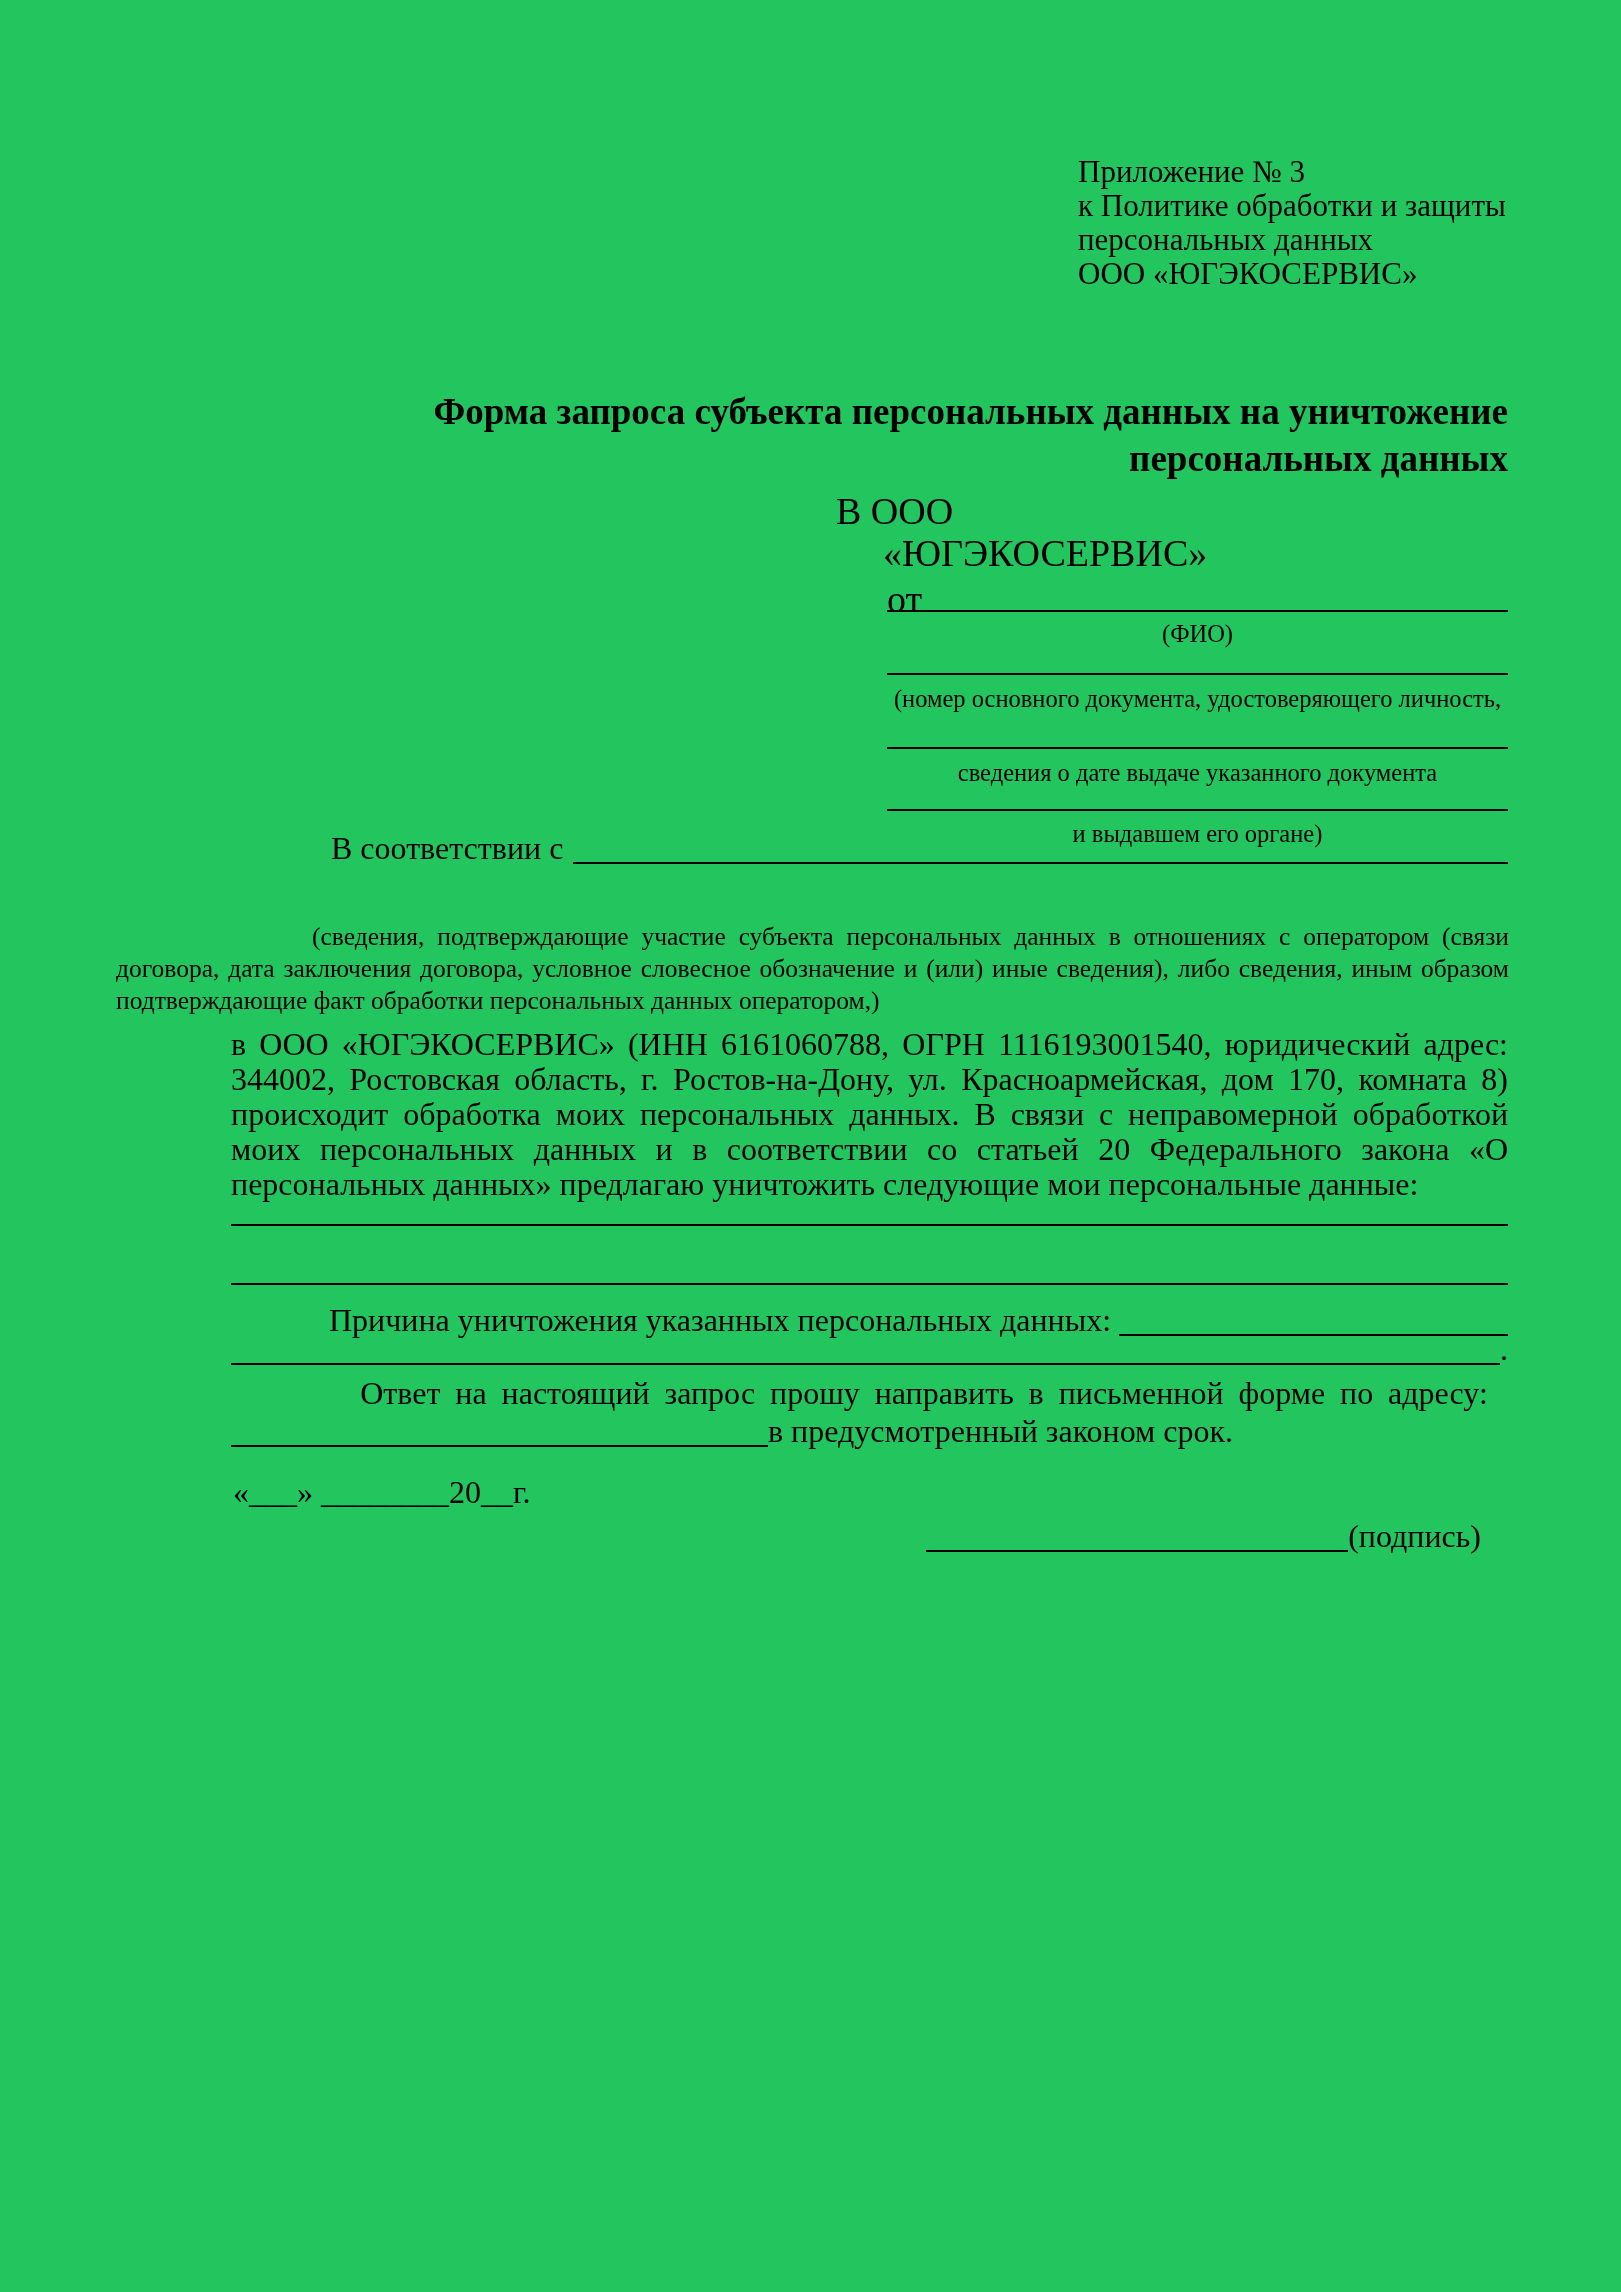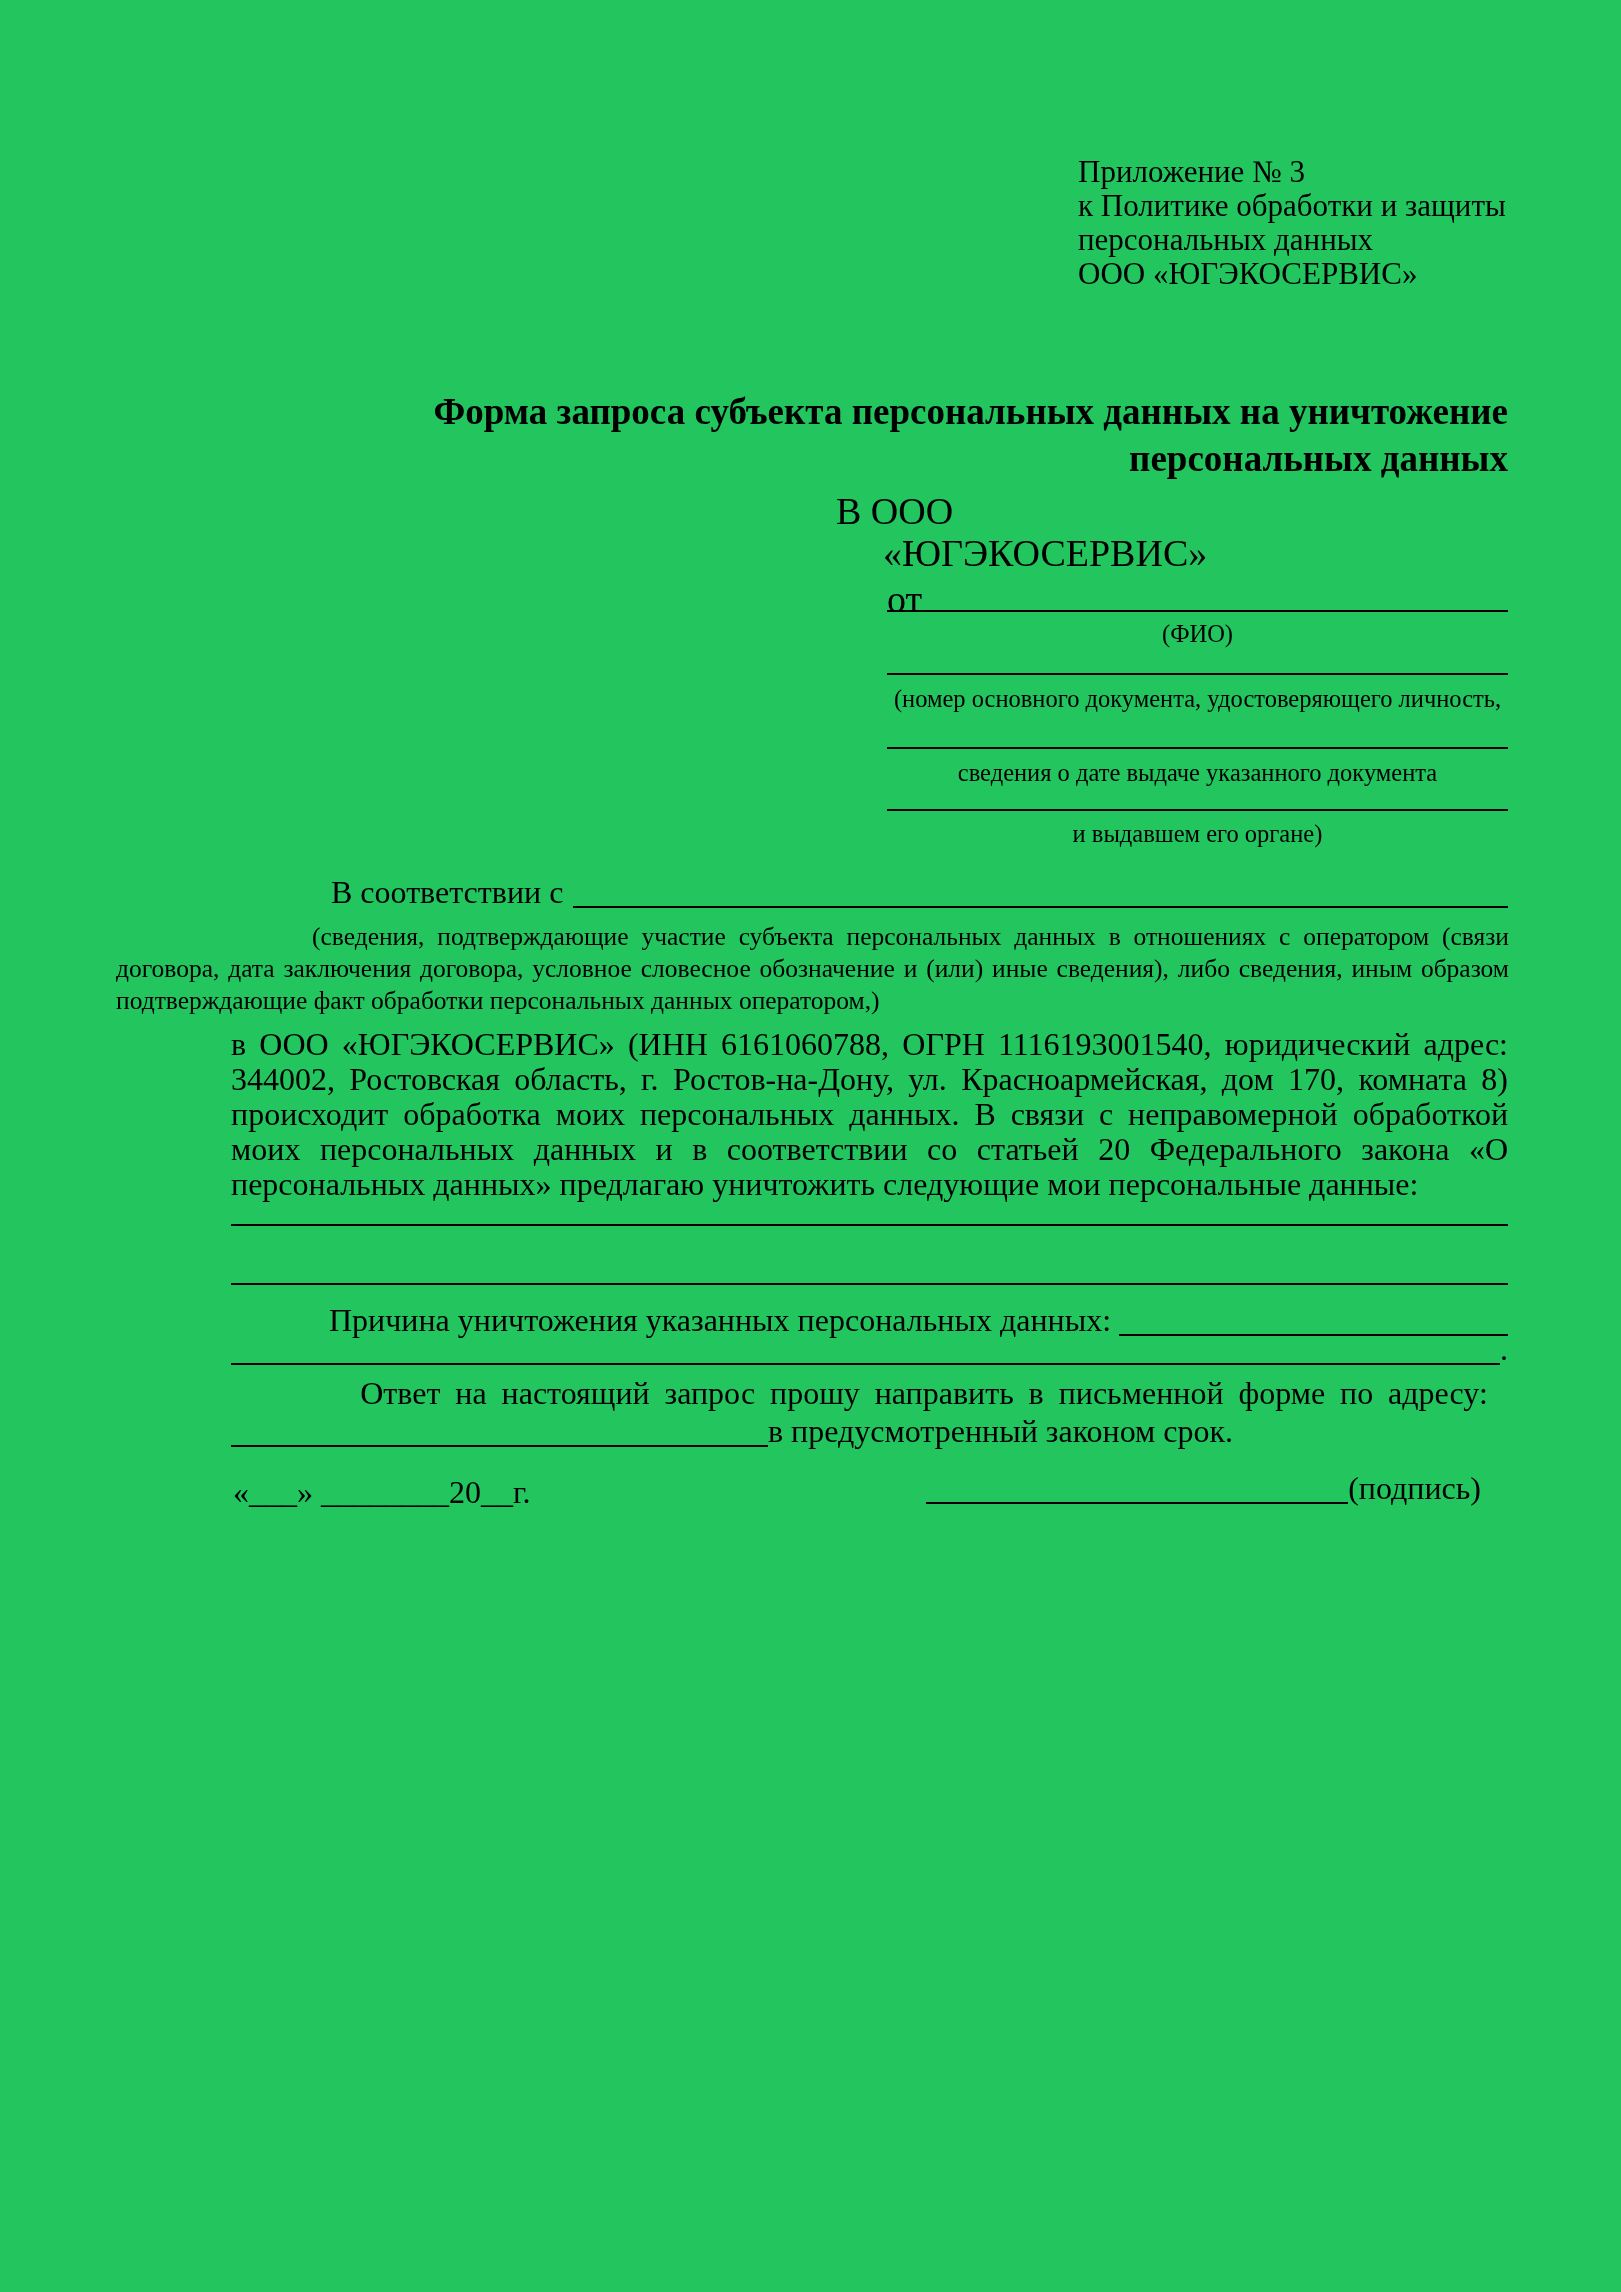--- a/index.html
+++ b/index.html
@@ -101,21 +101,21 @@
 
   <div class="rule" style="left:887px; top:673px; width:621px;"></div>
   <div class="field-cap" style="top:684px;">(номер основного документа, удостоверяющего личность,</div>
 
   <div class="rule" style="left:887px; top:747px; width:621px;"></div>
   <div class="field-cap" style="top:758px;">сведения о дате выдаче указанного документа</div>
 
   <div class="rule" style="left:887px; top:809px; width:621px;"></div>
   <div class="field-cap" style="top:819px;">и выдавшем его органе)</div>
 
-  <div class="flexrow" style="left:331px; top:872px; width:1177px;">
+  <div class="flexrow" style="left:331px; top:828px; width:1177px;">
     <span>В соответствии с</span>
     <div class="fill grow" style="margin-left:9.8px;"></div>
   </div>
 
   <div class="abs note-par">(сведения, подтверждающие участие субъекта персональных данных в отношениях с оператором (связи договора, дата заключения договора, условное словесное обозначение и (или) иные сведения), либо сведения, иным образом подтверждающие факт обработки персональных данных оператором,)</div>
 
   <div class="abs body-par">в ООО «ЮГЭКОСЕРВИС» (ИНН 6161060788, ОГРН 1116193001540, юридический адрес: 344002, Ростовская область, г. Ростов-на-Дону, ул. Красноармейская, дом 170, комната 8) происходит обработка моих персональных данных. В связи с неправомерной обработкой моих персональных данных и в соответствии со статьей 20 Федерального закона «О персональных данных» предлагаю уничтожить следующие мои персональные данные:</div>
 
   <div class="rule" style="left:231px; top:1224px; width:1277px;"></div>
   <div class="rule" style="left:231px; top:1283px; width:1277px;"></div>
@@ -129,19 +129,19 @@
     <span>.</span>
   </div>
 
   <div class="abs reply-line1">Ответ на настоящий запрос прошу направить в письменной форме по адресу:</div>
   <div class="flexrow" style="left:231px; top:1411px; width:1277px;font-family:Liberation Serif, serif;">
     <div class="fill" style="width:537px;"></div>
     <span>в предусмотренный законом срок.</span>
   </div>
 
   <div class="abs footer-date">«___» ________20__г.</div>
-  <div class="flexrow" style="left:926px; top:1468px; width:555px;">
+  <div class="flexrow" style="left:926px; top:1516px; width:555px;">
     <div class="fill grow"></div>
     <span>(подпись)</span>
   </div>
 
 </div>
 
 
 </body></html>

